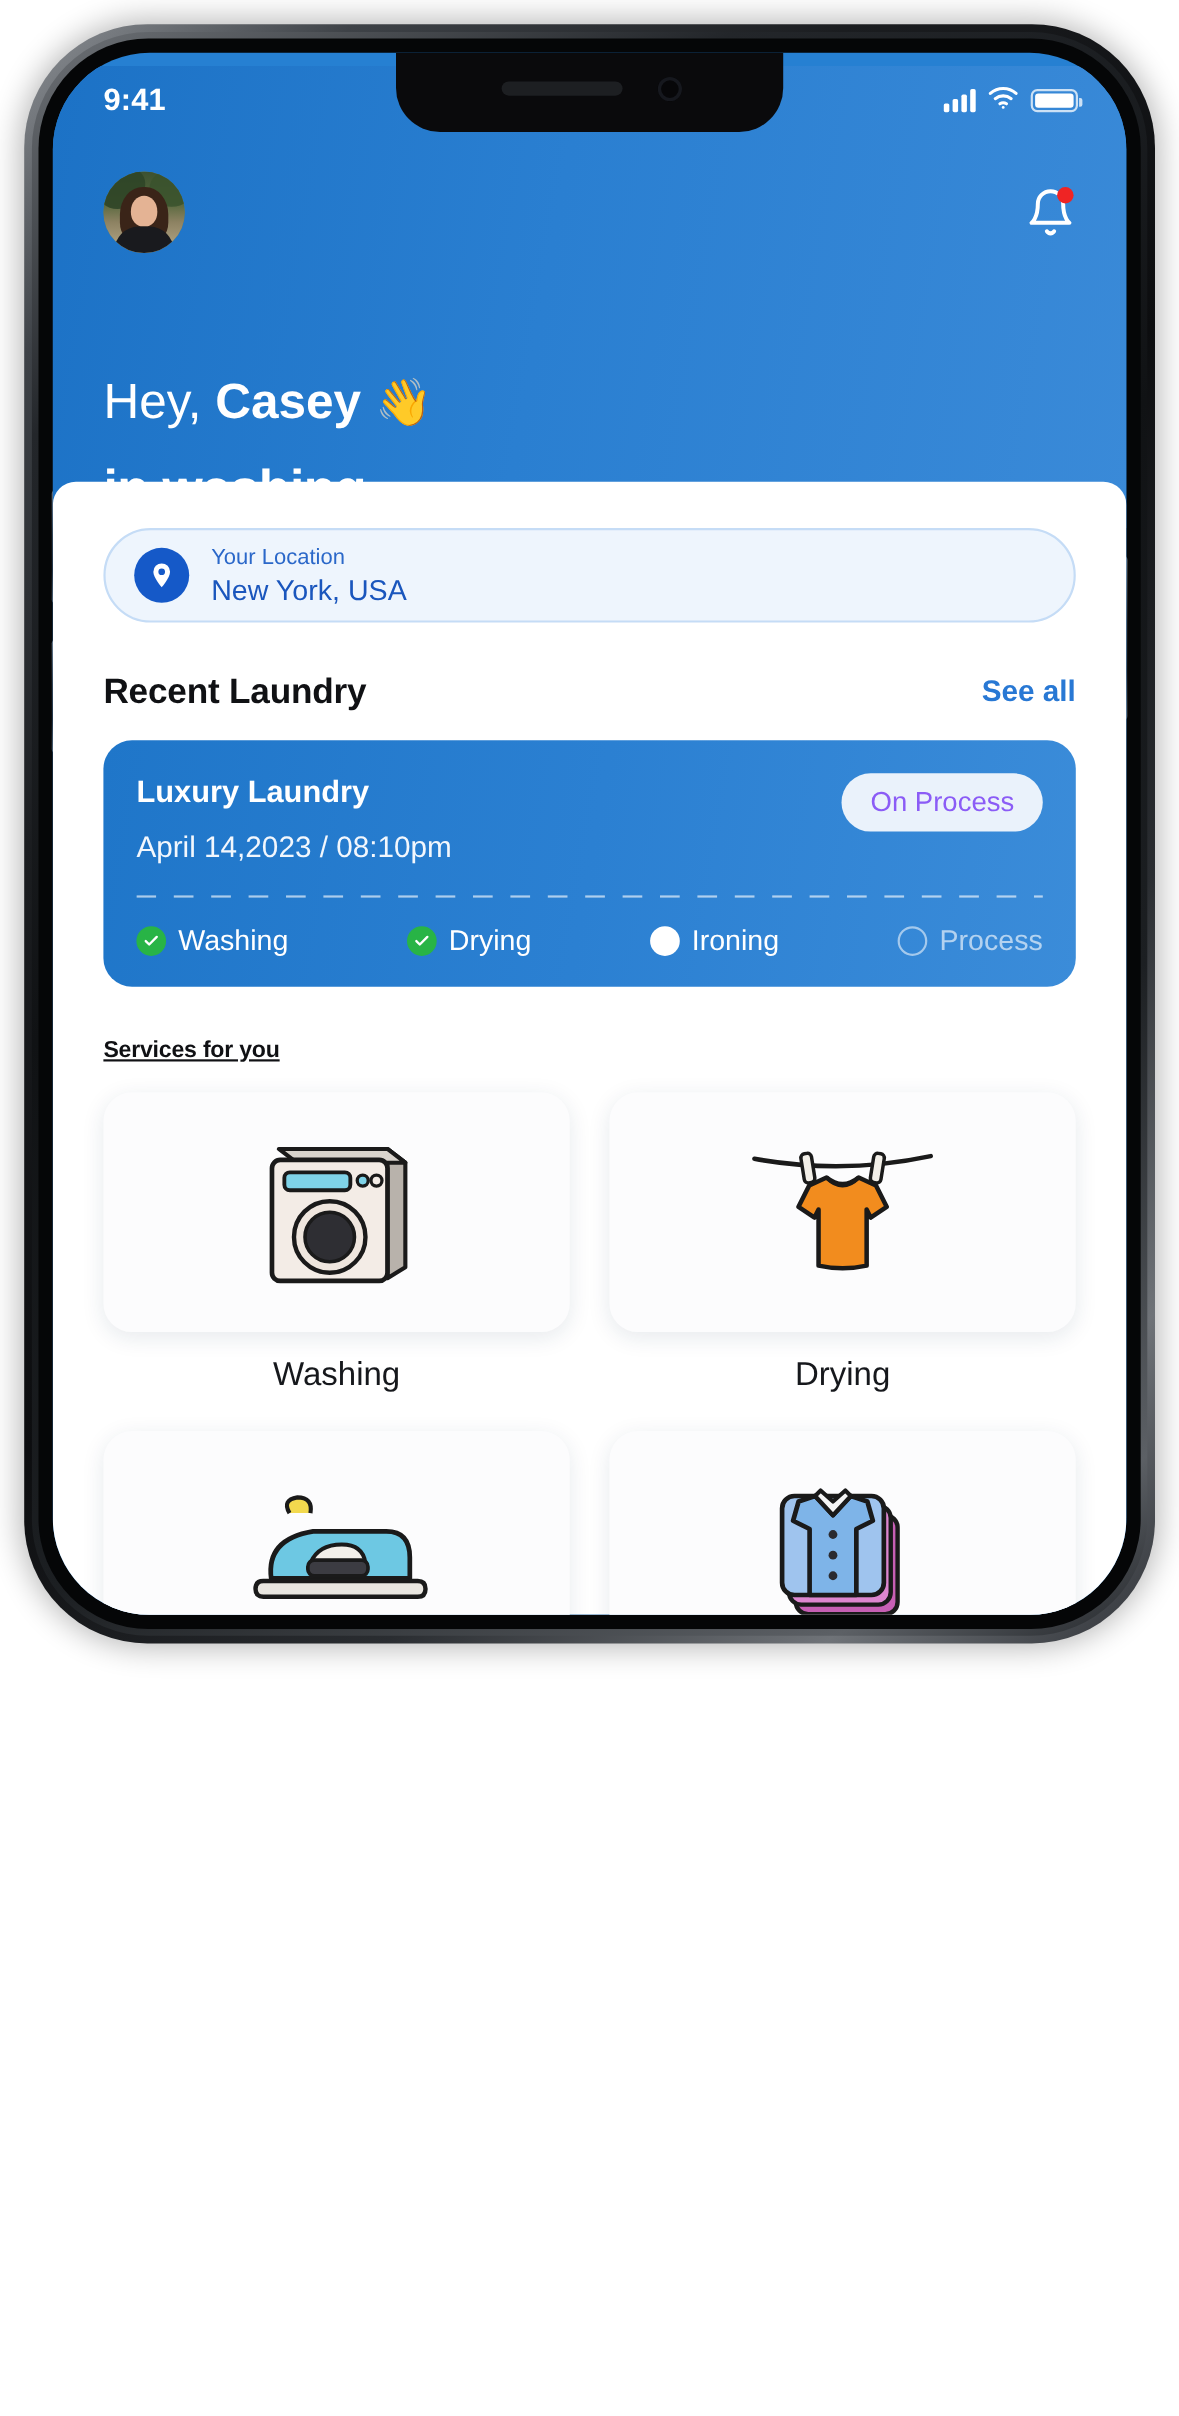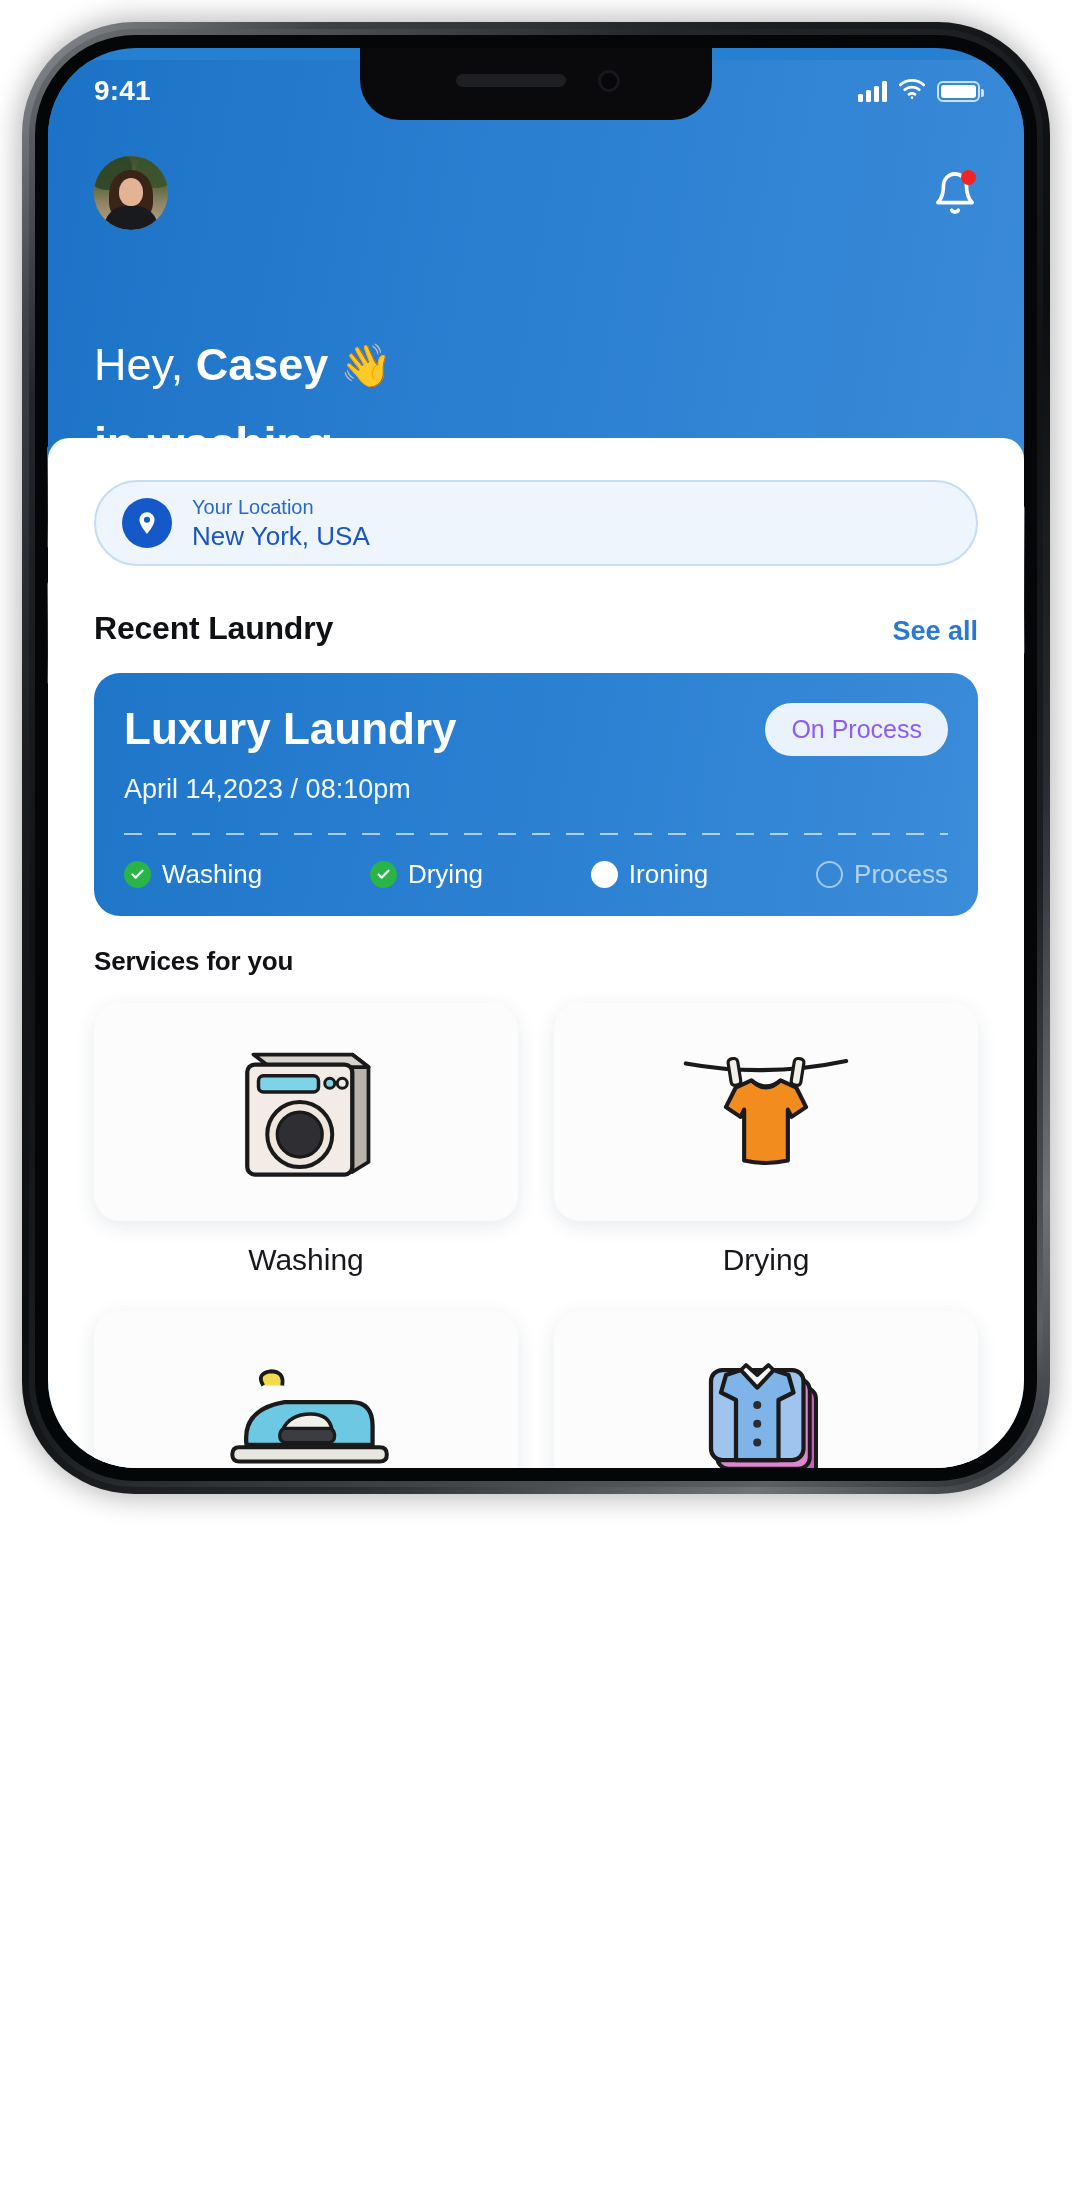--- a/index.html
+++ b/index.html
@@ -259,21 +259,21 @@
   .loc-value {
     font-size: 26px;
     color: #1a56bd;
     font-weight: 500;
     line-height: 1.25;
   }
 
   
   .section-head {
     display: flex;
-    align-items: flex-end;
+    align-items: center;
     justify-content: space-between;
     margin-top: 44px;
     gap: 23px;
   }
   .section-title {
     font-size: 32px;
     font-weight: 700;
     color: #101114;
     letter-spacing: -.2px;
   }
@@ -291,21 +291,21 @@
     padding: 30px 30px 26px 30px;
     color: #fff;
   }
   .lc-top {
     display: flex;
     align-items: flex-start;
     justify-content: space-between;
     gap: 16px;
   }
   .lc-name {
-    font-size: 44px;
+    font-size: 28px;
     font-weight: 600;
     line-height: 1.2;
   }
   .lc-date {
     margin-top: 18px;
     font-size: 27px;
     font-weight: 400;
     color: #f2f7fd;
   }
   .lc-badge {
@@ -340,25 +340,26 @@
     font-weight: 400;
   }
   .step-dot { width: 27px; height: 27px; border-radius: 50%; flex: none; display:flex; align-items:center; justify-content:center; }
   .dot-done    { background: #28b446; }
   .dot-current { background: #ffffff; }
   .dot-pending { background: transparent; border: 2.5px solid rgba(255,255,255,.55); }
   .step.pending { color: rgba(255,255,255,.62); }
 
   
   .services-title {
-    margin-top: 30px;
-    font-size: 26px;
+    margin-top: 46px;
+    font-size: 21px;
     font-weight: 700;
     color: #101114;
     letter-spacing: -.2px;
+    text-decoration: underline;
   }
   .services-grid {
     margin-top: 26px;
     display: grid;
     grid-template-columns: 1fr 1fr;
     gap: 34px 36px;
   }
   .svc { display: flex; flex-direction: column; align-items: center; }
   .svc-tile {
     width: 100%;

